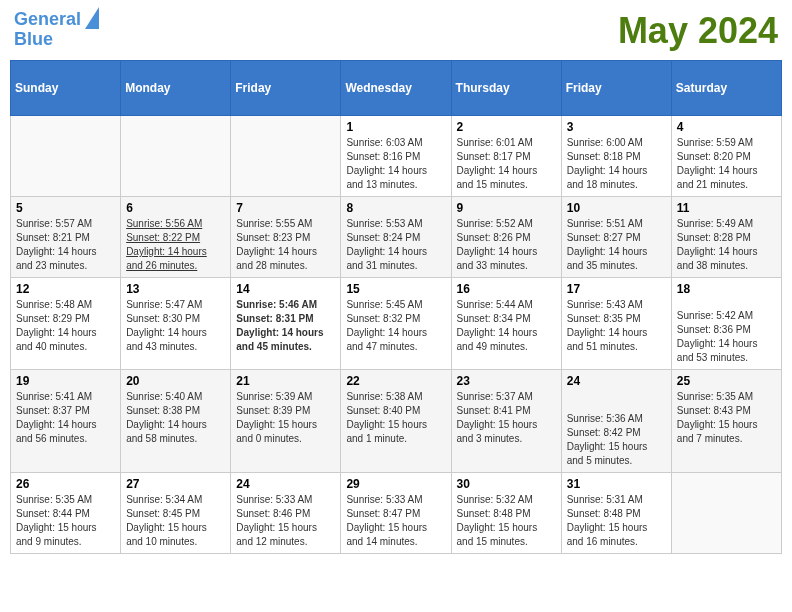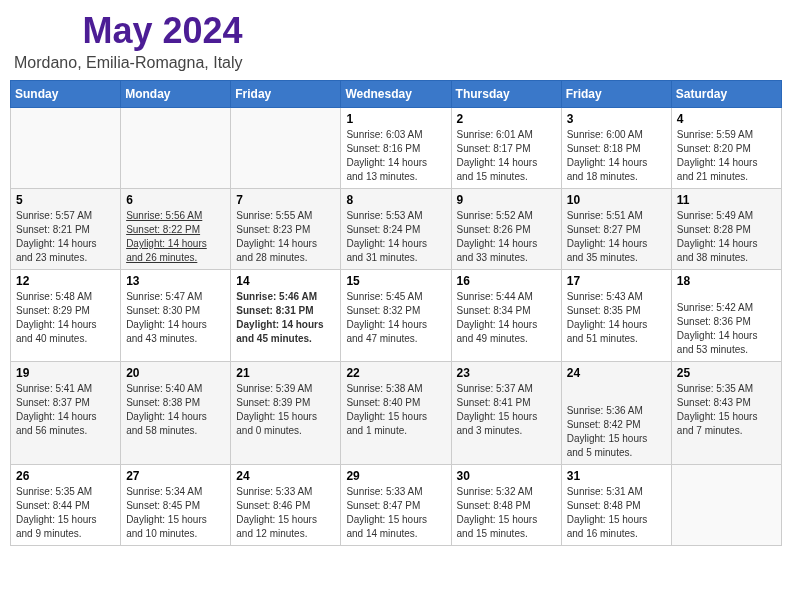--- a/index.html
+++ b/index.html
@@ -37,36 +37,36 @@
       border-bottom: 22px solid #4a90d9;
       margin-left: 4px;
       margin-top: -4px;
     }
     .title-area {
       text-align: right;
     }
     .main-title {
       font-size: 36px;
       font-weight: bold;
-      color: #4c1d95;
+      color: #4d7c0f;
     }
     .subtitle {
       font-size: 16px;
       color: #444;
       margin-top: 2px;
     }
     .calendar {
       width: 100%;
       border-collapse: collapse;
       font-size: 11px;
     }
     .calendar th {
       background-color: #3a78c9;
       color: #fff;
-      padding: 6px 4px;
+      padding: 20px 4px;
       text-align: left;
       font-weight: bold;
       font-size: 12px;
       border: 1px solid #2a68b9;
     }
     .calendar td {
       border: 1px solid #ccc;
       vertical-align: top;
       padding: 4px 5px;
       width: calc(100%/7);
@@ -91,23 +91,31 @@
       line-height: 1.4;
     }
     .row-bg-light td { background-color: #f5f5f5; }
     .row-bg-white td { background-color: #ffffff; }
     .row-bg-white td.empty { background-color: #f9f9f9; }
   </style>
 </head>
 <body>
 
 <div class="header-area">
+  <div class="logo">
+    <div style="display:flex;flex-direction:column;align-items:flex-start;">
+      <div style="display:flex;align-items:center;">
+        <span class="logo-text"><span>General</span></span>
+        <div class="logo-triangle"></div>
+      </div>
+      <span class="logo-text" style="color:#4a90d9;font-size:18px;">Blue</span>
+    </div>
+  </div>
   <div class="title-area">
     <div class="main-title">May 2024</div>
-    <div class="subtitle">Mordano, Emilia-Romagna, Italy</div>
   </div>
 </div>
 
 <table class="calendar">
   <thead>
     <tr>
     <th>Sunday</th>
         <th>Monday</th>
         <th>Friday</th>
         <th>Wednesday</th>

